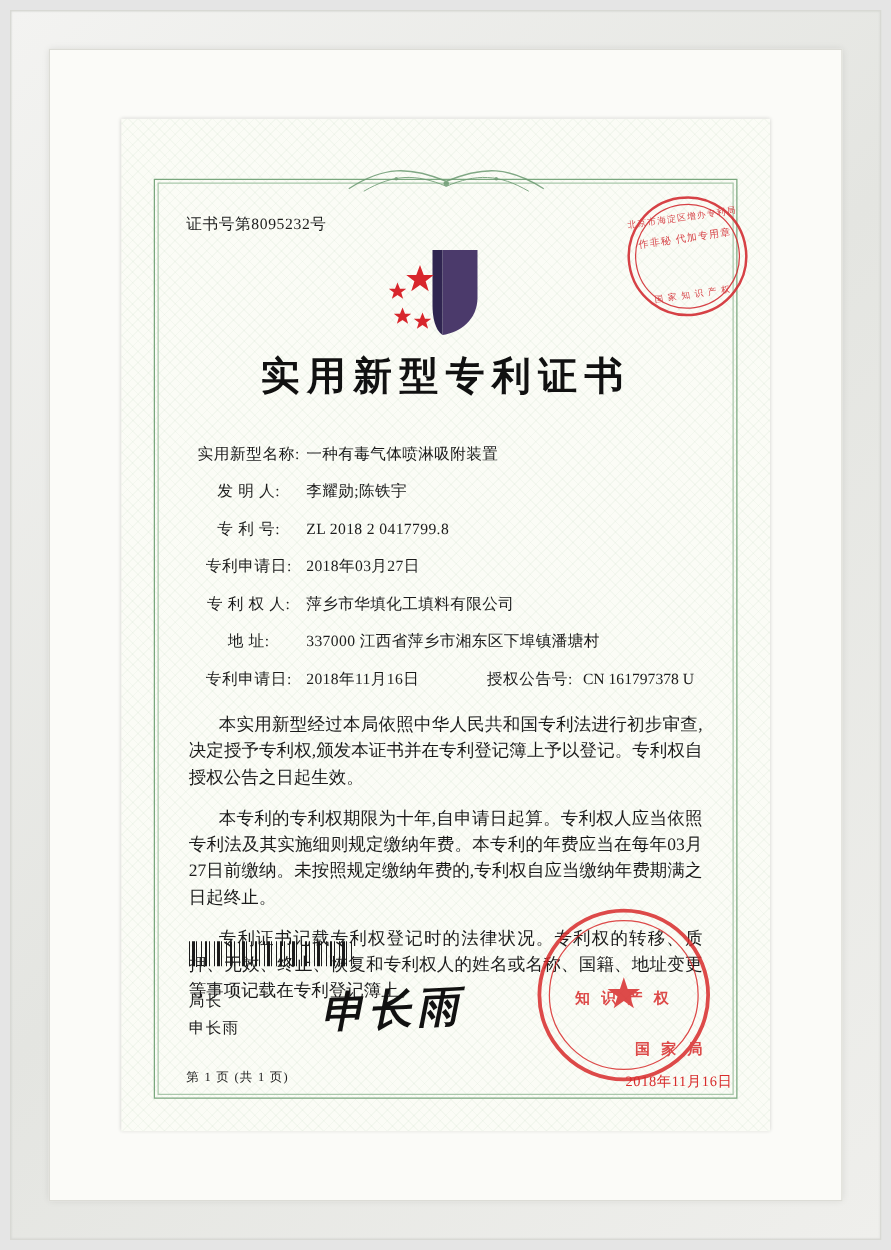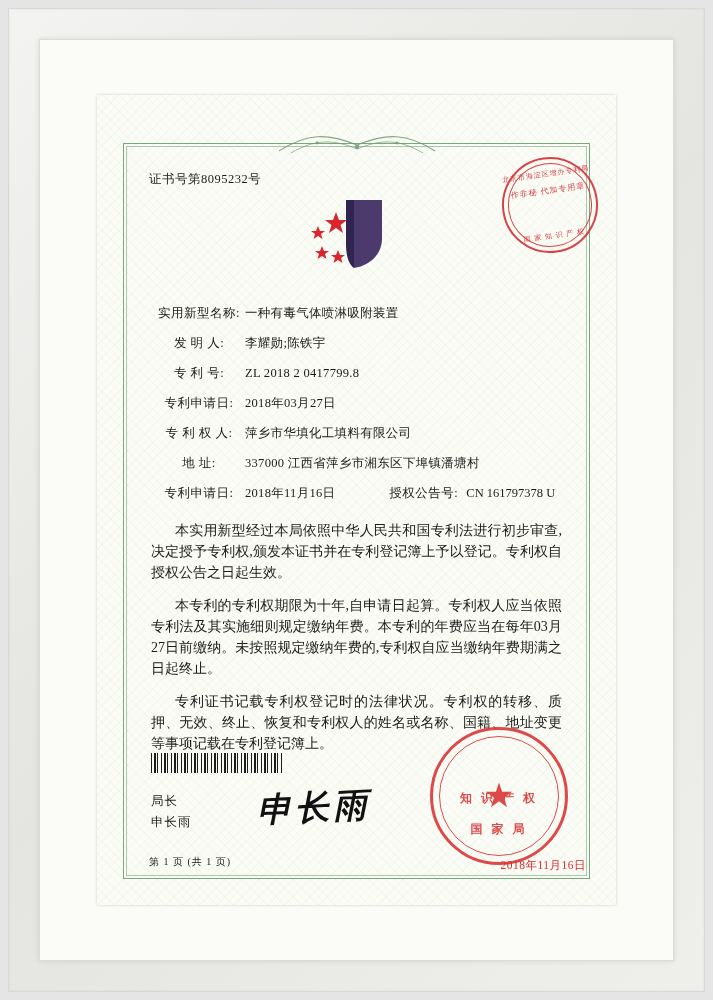--- a/index.html
+++ b/index.html
@@ -280,22 +280,22 @@
     top: 12px;
     text-align: center;
     font-size: 12px;
     font-weight: bold;
     letter-spacing: 3px;
     margin-top: 48px;
   }
   .seal-main .seal-text2 {
     position: absolute;
     left: 0; right: 0;
-    bottom: 24px;
-    text-align: center;
+    bottom: 14px;
+    text-align: right;
     font-size: 12px;
     font-weight: bold;
     letter-spacing: 3px;
   }
   .seal-date {
     position: absolute;
     right: 30px;
     bottom: 32px;
     font-size: 11.5px;
     color: #d82b2b;
@@ -331,20 +331,21 @@
             <svg viewBox="0 0 110 78" width="110" height="78" aria-hidden="true">
               <path d="M52 6 L80 6 L80 44 C80 62 66 72 52 74 Z" fill="#4b3a6b"></path>
               <path d="M52 6 L52 74 C46 70 44 60 44 50 L44 6 Z" fill="#2f2550"></path>
               <polygon points="34,18 37,26 45,26 38.5,31 41,39 34,34 27,39 29.5,31 23,26 31,26" fill="#d8262c"></polygon>
               <polygon points="16,32 18,37 23,37 19,40 20.5,45 16,42 11.5,45 13,40 9,37 14,37" fill="#d8262c"></polygon>
               <polygon points="20,52 22,57 27,57 23,60 24.5,65 20,62 15.5,65 17,60 13,57 18,57" fill="#d8262c"></polygon>
               <polygon points="36,56 38,61 43,61 39,64 40.5,69 36,66 31.5,69 33,64 29,61 34,61" fill="#d8262c"></polygon>
             </svg>
           </div>
 
+          <div class="title">实用新型专利证书</div>
 
           <div class="fields">
             <div class="field-row">
               <span class="field-label">实用新型名称:</span>
               <span class="field-value">一种有毒气体喷淋吸附装置</span>
             </div>
             <div class="field-row">
               <span class="field-label">发 明 人:</span>
               <span class="field-value">李耀勋;陈铁宇</span>
             </div>

